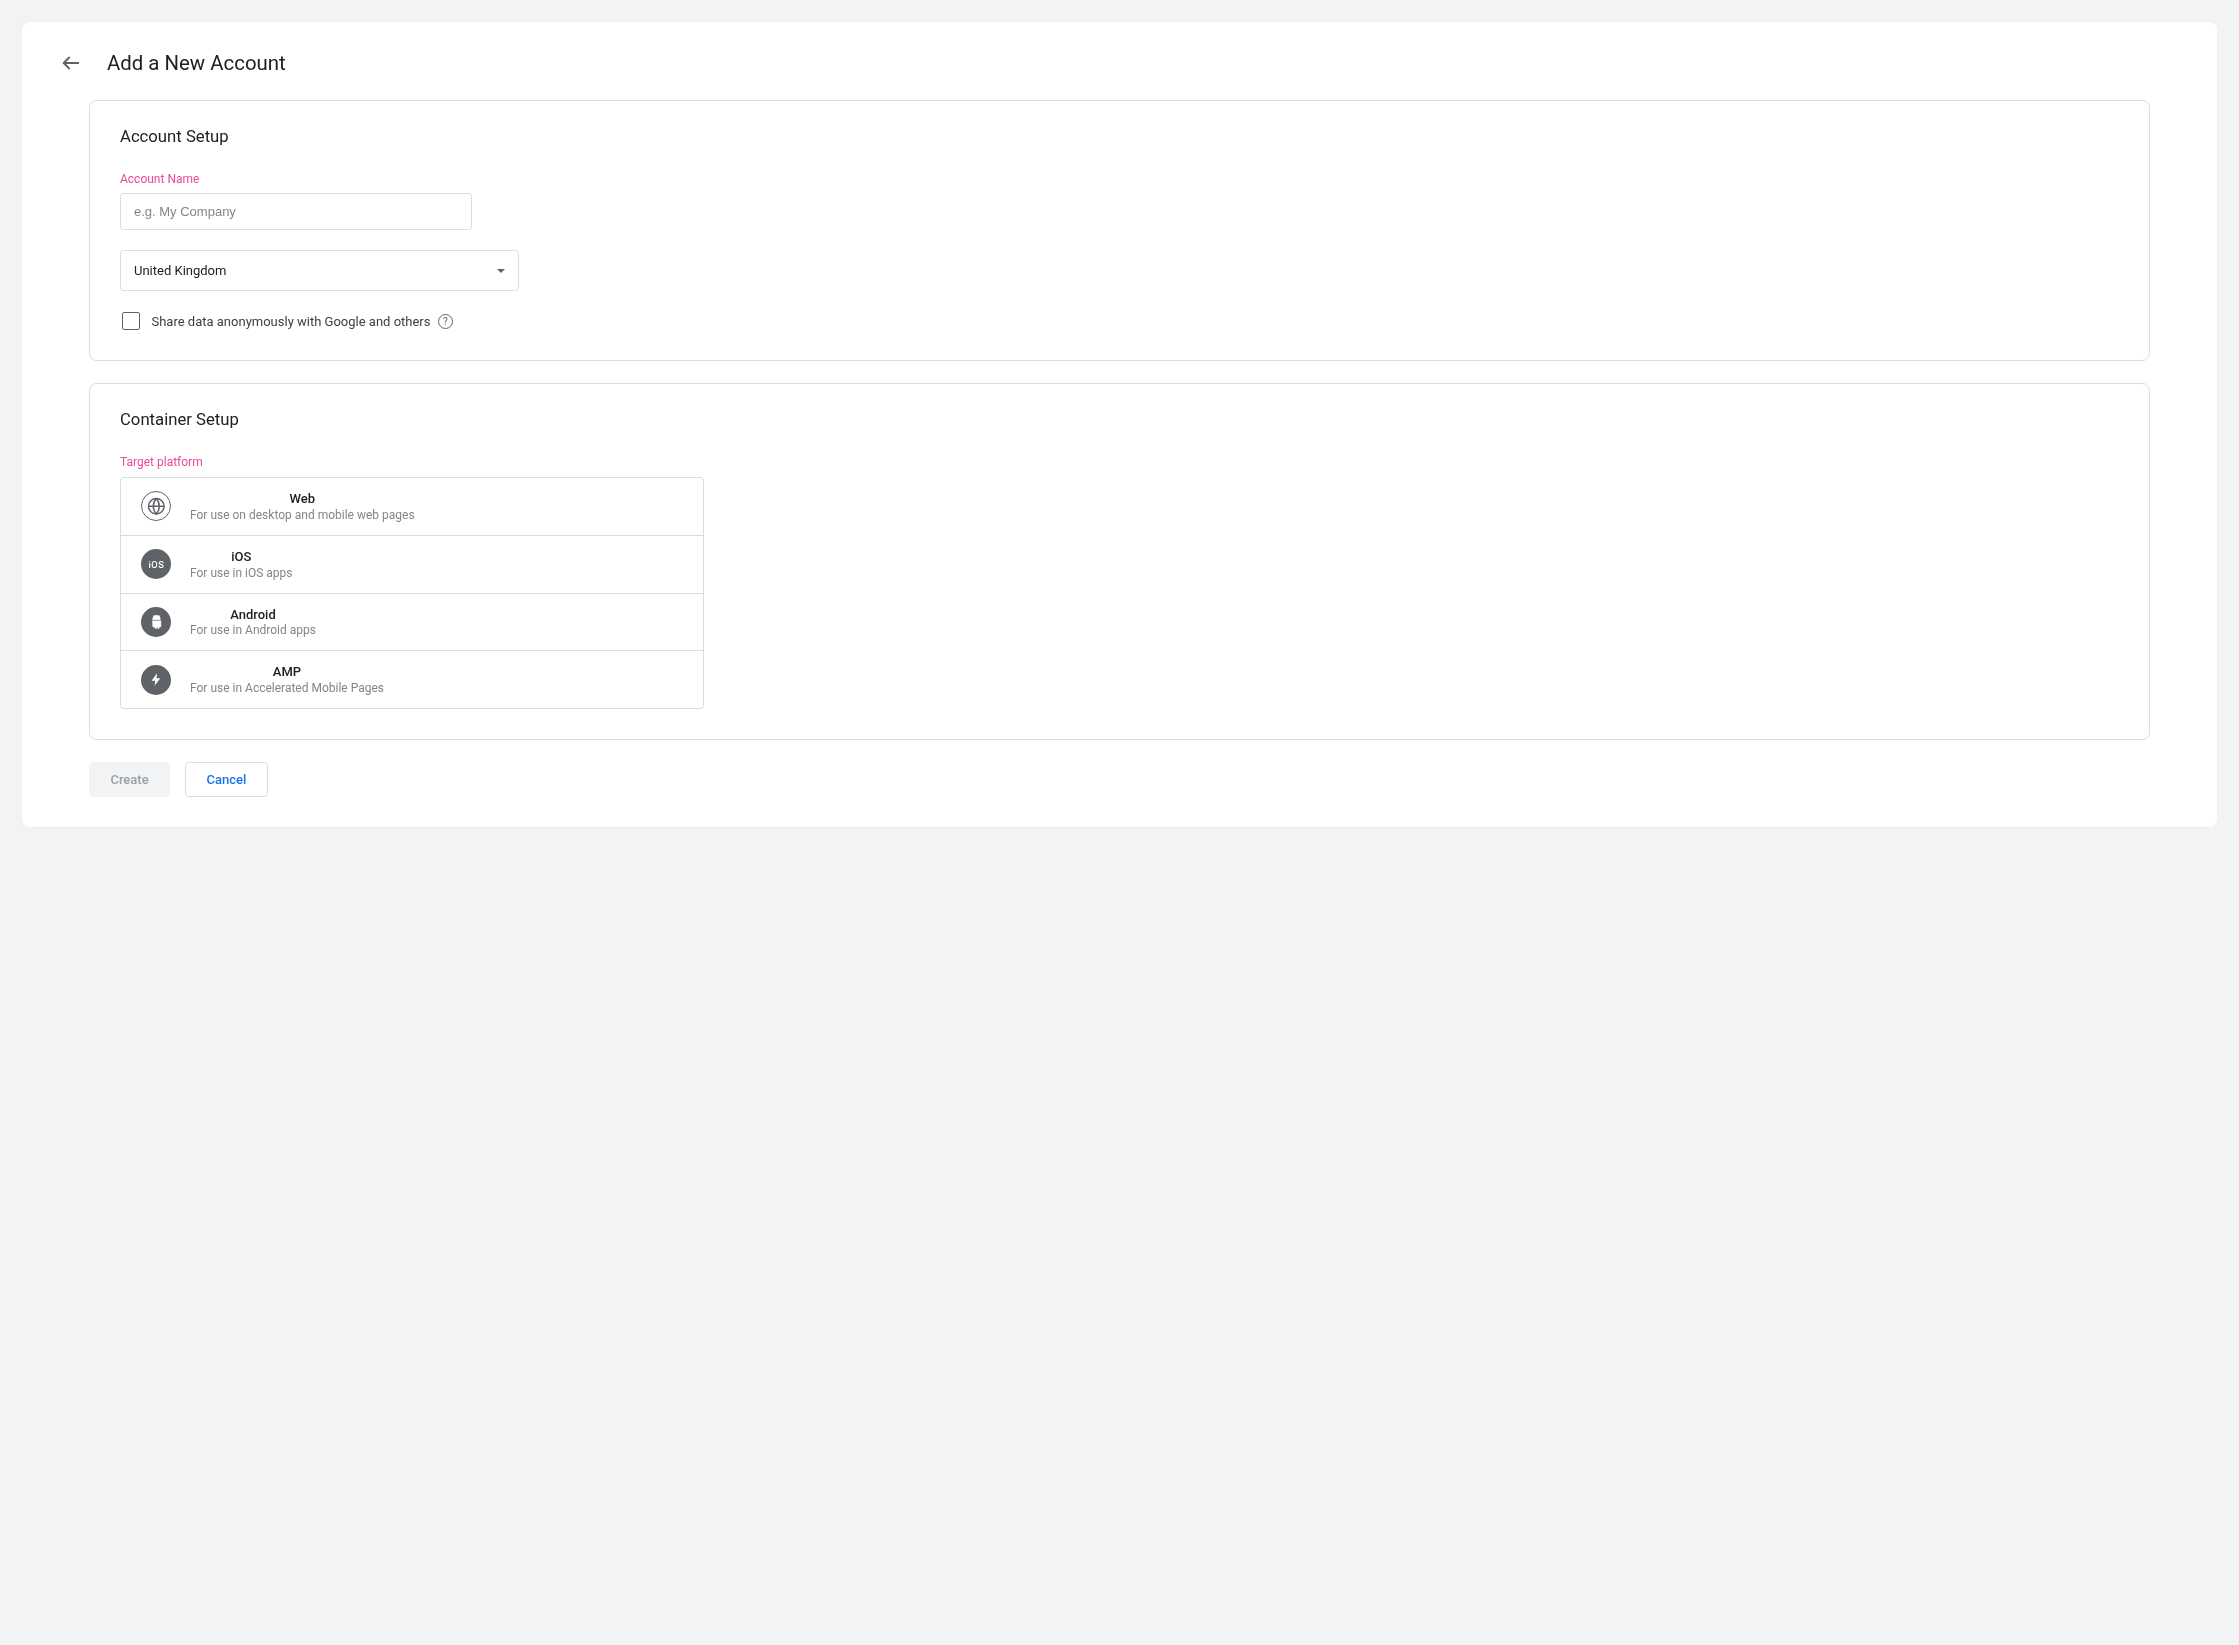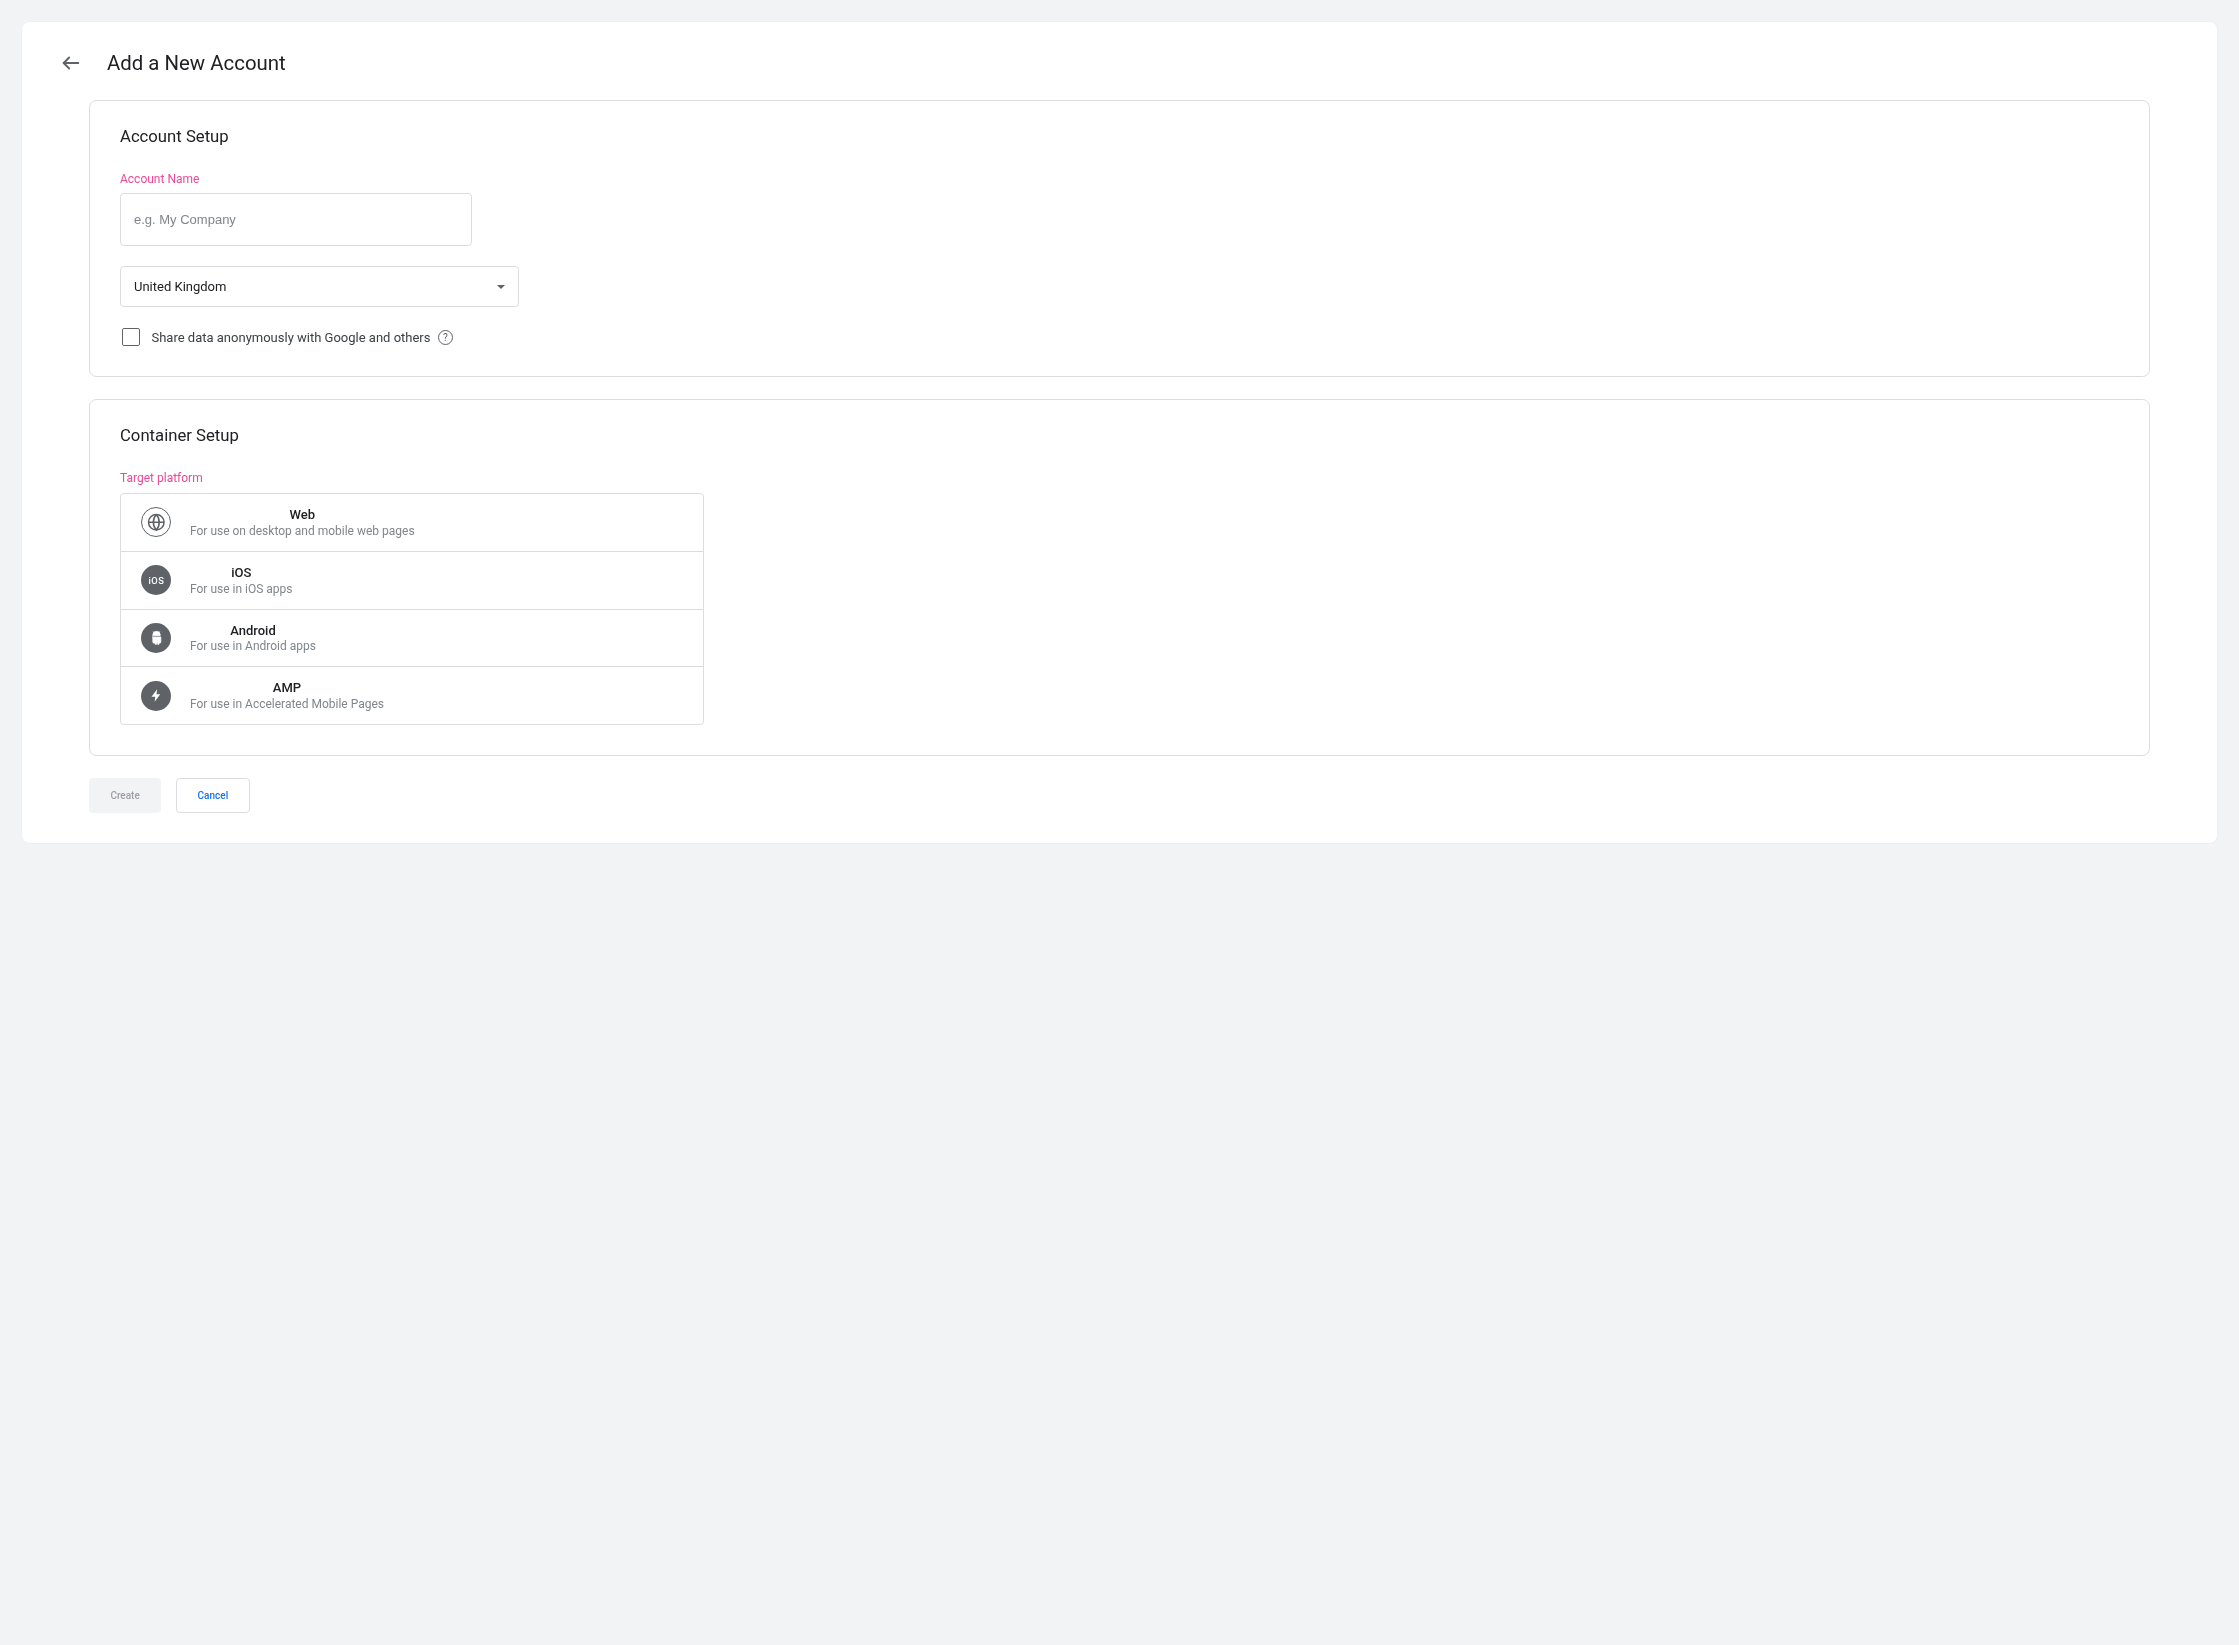--- a/index.html
+++ b/index.html
@@ -47,21 +47,21 @@
     margin-bottom: 26px;
   }
   .field-label {
     font-size: 12px;
     color: #ec4899;
     margin-bottom: 7.4px;
     display: block;
   }
   .text-input {
     width: 352px;
-    height: 53px;
+    height: 37px;
     border: 0.9px solid #dadce0;
     border-radius: 3.7px;
     padding: 0 13px;
     font-size: 13px;
     color: #202124;
     outline: none;
   }
   .text-input::placeholder { color: #80868b; }
   .field-block { margin-bottom: 20.4px; }
   .select-wrap {
@@ -152,21 +152,21 @@
   .platform-sub { font-size: 12px; color: #80868b; }
   .button-row {
     display: flex;
     gap: 15px;
     padding: 0 67px;
   }
   .btn {
     height: 35px;
     padding: 0 20.4px;
     border-radius: 3.7px;
-    font-size: 10px;
+    font-size: 13px;
     font-weight: 500;
     display: inline-flex;
     align-items: center;
     justify-content: center;
     cursor: pointer;
     border: 0.9px solid transparent;
   }
   .btn-disabled {
     background: #f1f3f4;
     color: #9aa0a6;

